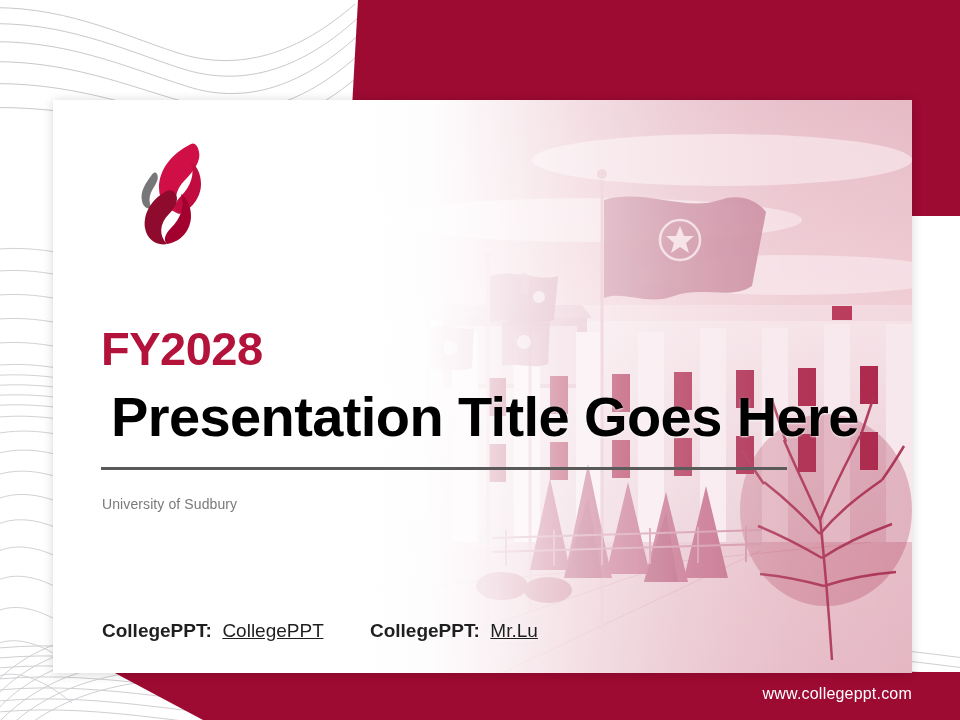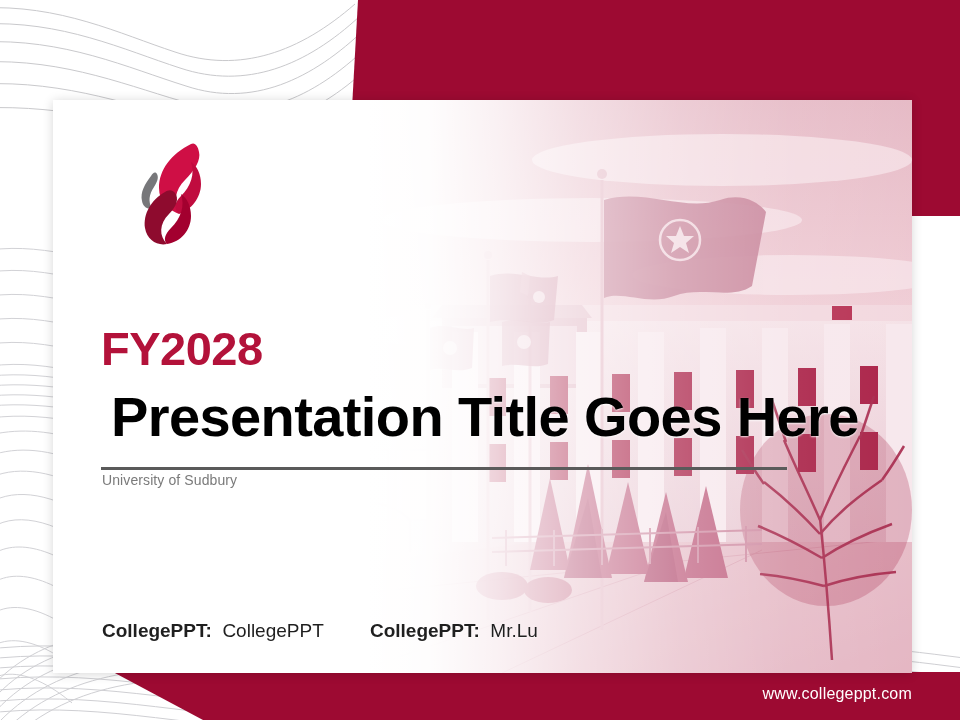--- a/index.html
+++ b/index.html
@@ -127,39 +127,39 @@
     left: 48px;
     top: 367px;
     width: 686px;
     height: 3px;
     background: #5a5a5a;
   }
 
   .org-line {
     position: absolute;
     left: 49px;
-    top: 372px;
+    top: 396px;
     font-size: 14px;
     color: #7a7a7a;
     letter-spacing: 0.1px;
     white-space: nowrap;
   }
 
   
   .credits {
     position: absolute;
     left: 49px;
     top: 520px;
     font-size: 19px;
     color: #1f1f1f;
     white-space: nowrap;
     text-shadow: 0 1px 2px rgba(255,255,255,0.8);
   }
   .credits .lbl { font-weight: bold; }
-  .credits .val { font-weight: normal; }
+  .credits .val { font-weight: normal; text-decoration: underline; }
   .credits .gap { display: inline-block; width: 36px; }
 
   
   .footer-url {
     position: absolute;
     right: 48px;
     bottom: 17px;
     z-index: 8;
     color: #ffffff;
     font-size: 16px;

